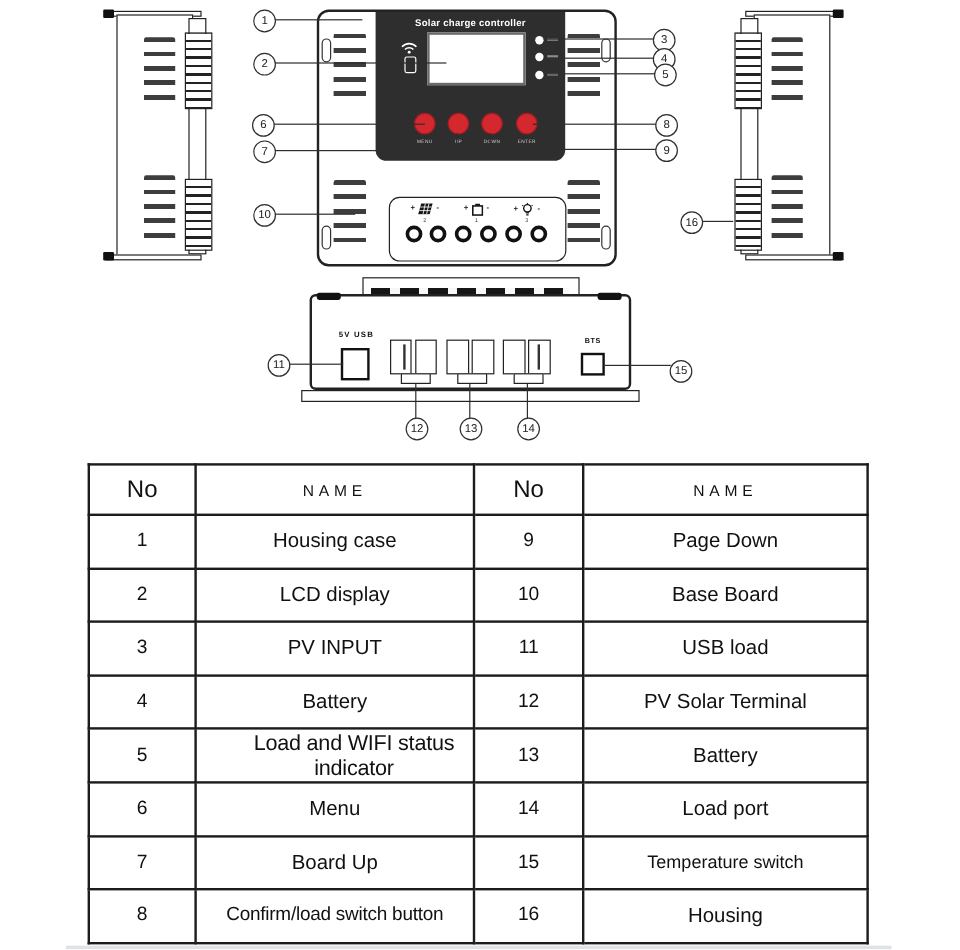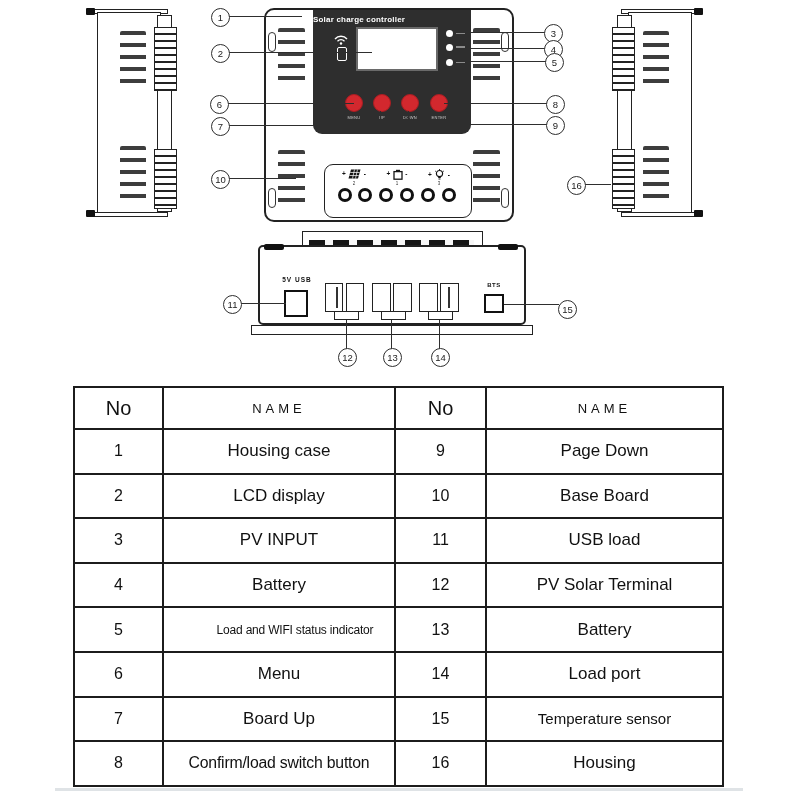--- a/index.html
+++ b/index.html
@@ -49,21 +49,21 @@
   .sv .slats-bot{left:34px;top:140px;width:26px;height:58px;}
 
   
   .front{position:absolute;left:264px;top:8px;width:246px;height:210px;border:2px solid #222;border-radius:10px;background:#fff;}
   .oval{position:absolute;width:8px;height:20px;border:1.4px solid #333;border-radius:4px;box-sizing:border-box;}
   .front .slA{left:12px;top:18px;width:27px;height:54px;}
   .front .slB{left:207px;top:18px;width:27px;height:54px;}
   .front .slC{left:12px;top:140px;width:27px;height:54px;}
   .front .slD{left:207px;top:140px;width:27px;height:54px;}
   .panel{position:absolute;left:47px;top:0px;width:158px;height:124px;background:#2e2e2e;border-radius:0 0 9px 9px;}
-  .panel-title{position:absolute;left:0;top:5px;width:100%;text-align:left;color:#fff;
+  .panel-title{position:absolute;left:0;top:5px;width:100%;text-align:center;color:#fff;
                font-size:8px;font-weight:bold;letter-spacing:.2px;}
   .lcd{position:absolute;left:43px;top:17px;width:82px;height:44px;background:#fff;border:2px solid #6a6a6a;box-sizing:border-box;}
   .led{position:absolute;left:133px;width:7px;height:7px;border-radius:50%;background:#fff;}
   .ledtag{position:absolute;left:143px;width:9px;height:2px;background:#8b8b8b;}
   .btn{position:absolute;top:84px;width:18px;height:18px;border-radius:50%;background:#d2282e;border:1.5px solid #a91d22;box-sizing:border-box;}
   .btnlab{position:absolute;top:105px;width:28px;text-align:center;font-size:4px;color:#c9c9c9;letter-spacing:.3px;}
   .term{position:absolute;left:58px;top:154px;width:146px;height:52px;border:1.8px solid #222;border-radius:9px;background:#fff;}
   .tgrp{position:absolute;top:4px;width:44px;display:flex;align-items:center;justify-content:center;gap:2.5px;}
   .pm{font-size:6.5px;font-weight:bold;color:#111;line-height:1;}
   .tnum{position:absolute;top:16px;width:44px;text-align:center;font-size:4.5px;color:#333;}
@@ -84,21 +84,21 @@
   .bts-label{position:absolute;left:478px;top:282px;width:32px;text-align:center;font-size:6px;font-weight:bold;letter-spacing:.5px;}
   .bts{position:absolute;left:484px;top:294px;width:20px;height:19px;border:2.2px solid #111;box-sizing:border-box;background:#fff;}
 
   
   table.parts{position:absolute;left:73px;top:386px;width:649px;border-collapse:collapse;table-layout:fixed;}
   table.parts th,table.parts td{border:2px solid #1c1c1c;text-align:center;vertical-align:middle;padding:0;}
   table.parts th{height:40px;font-size:20px;font-weight:normal;}
   table.parts th.nm{letter-spacing:4px;font-size:13px;}
   table.parts td{height:42.6px;font-size:17px;}
   table.parts td.num{font-size:16px;}
-  tbody tr:nth-child(5) td.nameA{font-size:12px;letter-spacing:-0.2px;padding-left:32px;}
+  tbody tr:nth-child(5) td.nameA{font-size:18px;letter-spacing:-0.2px;padding-left:32px;}
   tbody tr:nth-child(8) td.nameA{font-size:15.8px;letter-spacing:-0.2px;}
   tbody tr:nth-child(7) td.nameB{font-size:15px;}
   .shadowline{position:absolute;left:55px;top:788px;width:688px;height:3px;background:#dfe3e6;}
 </style>
 </head>
 <body>
 
 <div id="canvas">
 
   <div class="sv sv-left">
@@ -308,21 +308,21 @@
       <tr>
         <td class="num">6</td>
         <td class="nameA">Menu</td>
         <td class="num">14</td>
         <td class="nameB">Load port</td>
       </tr>
       <tr>
         <td class="num">7</td>
         <td class="nameA">Board Up</td>
         <td class="num">15</td>
-        <td class="nameB">Temperature sensor</td>
+        <td class="nameB">Temperature switch</td>
       </tr>
       <tr>
         <td class="num">8</td>
         <td class="nameA">Confirm/load switch button</td>
         <td class="num">16</td>
         <td class="nameB">Housing</td>
       </tr>
     </tbody>
   </table>
 

